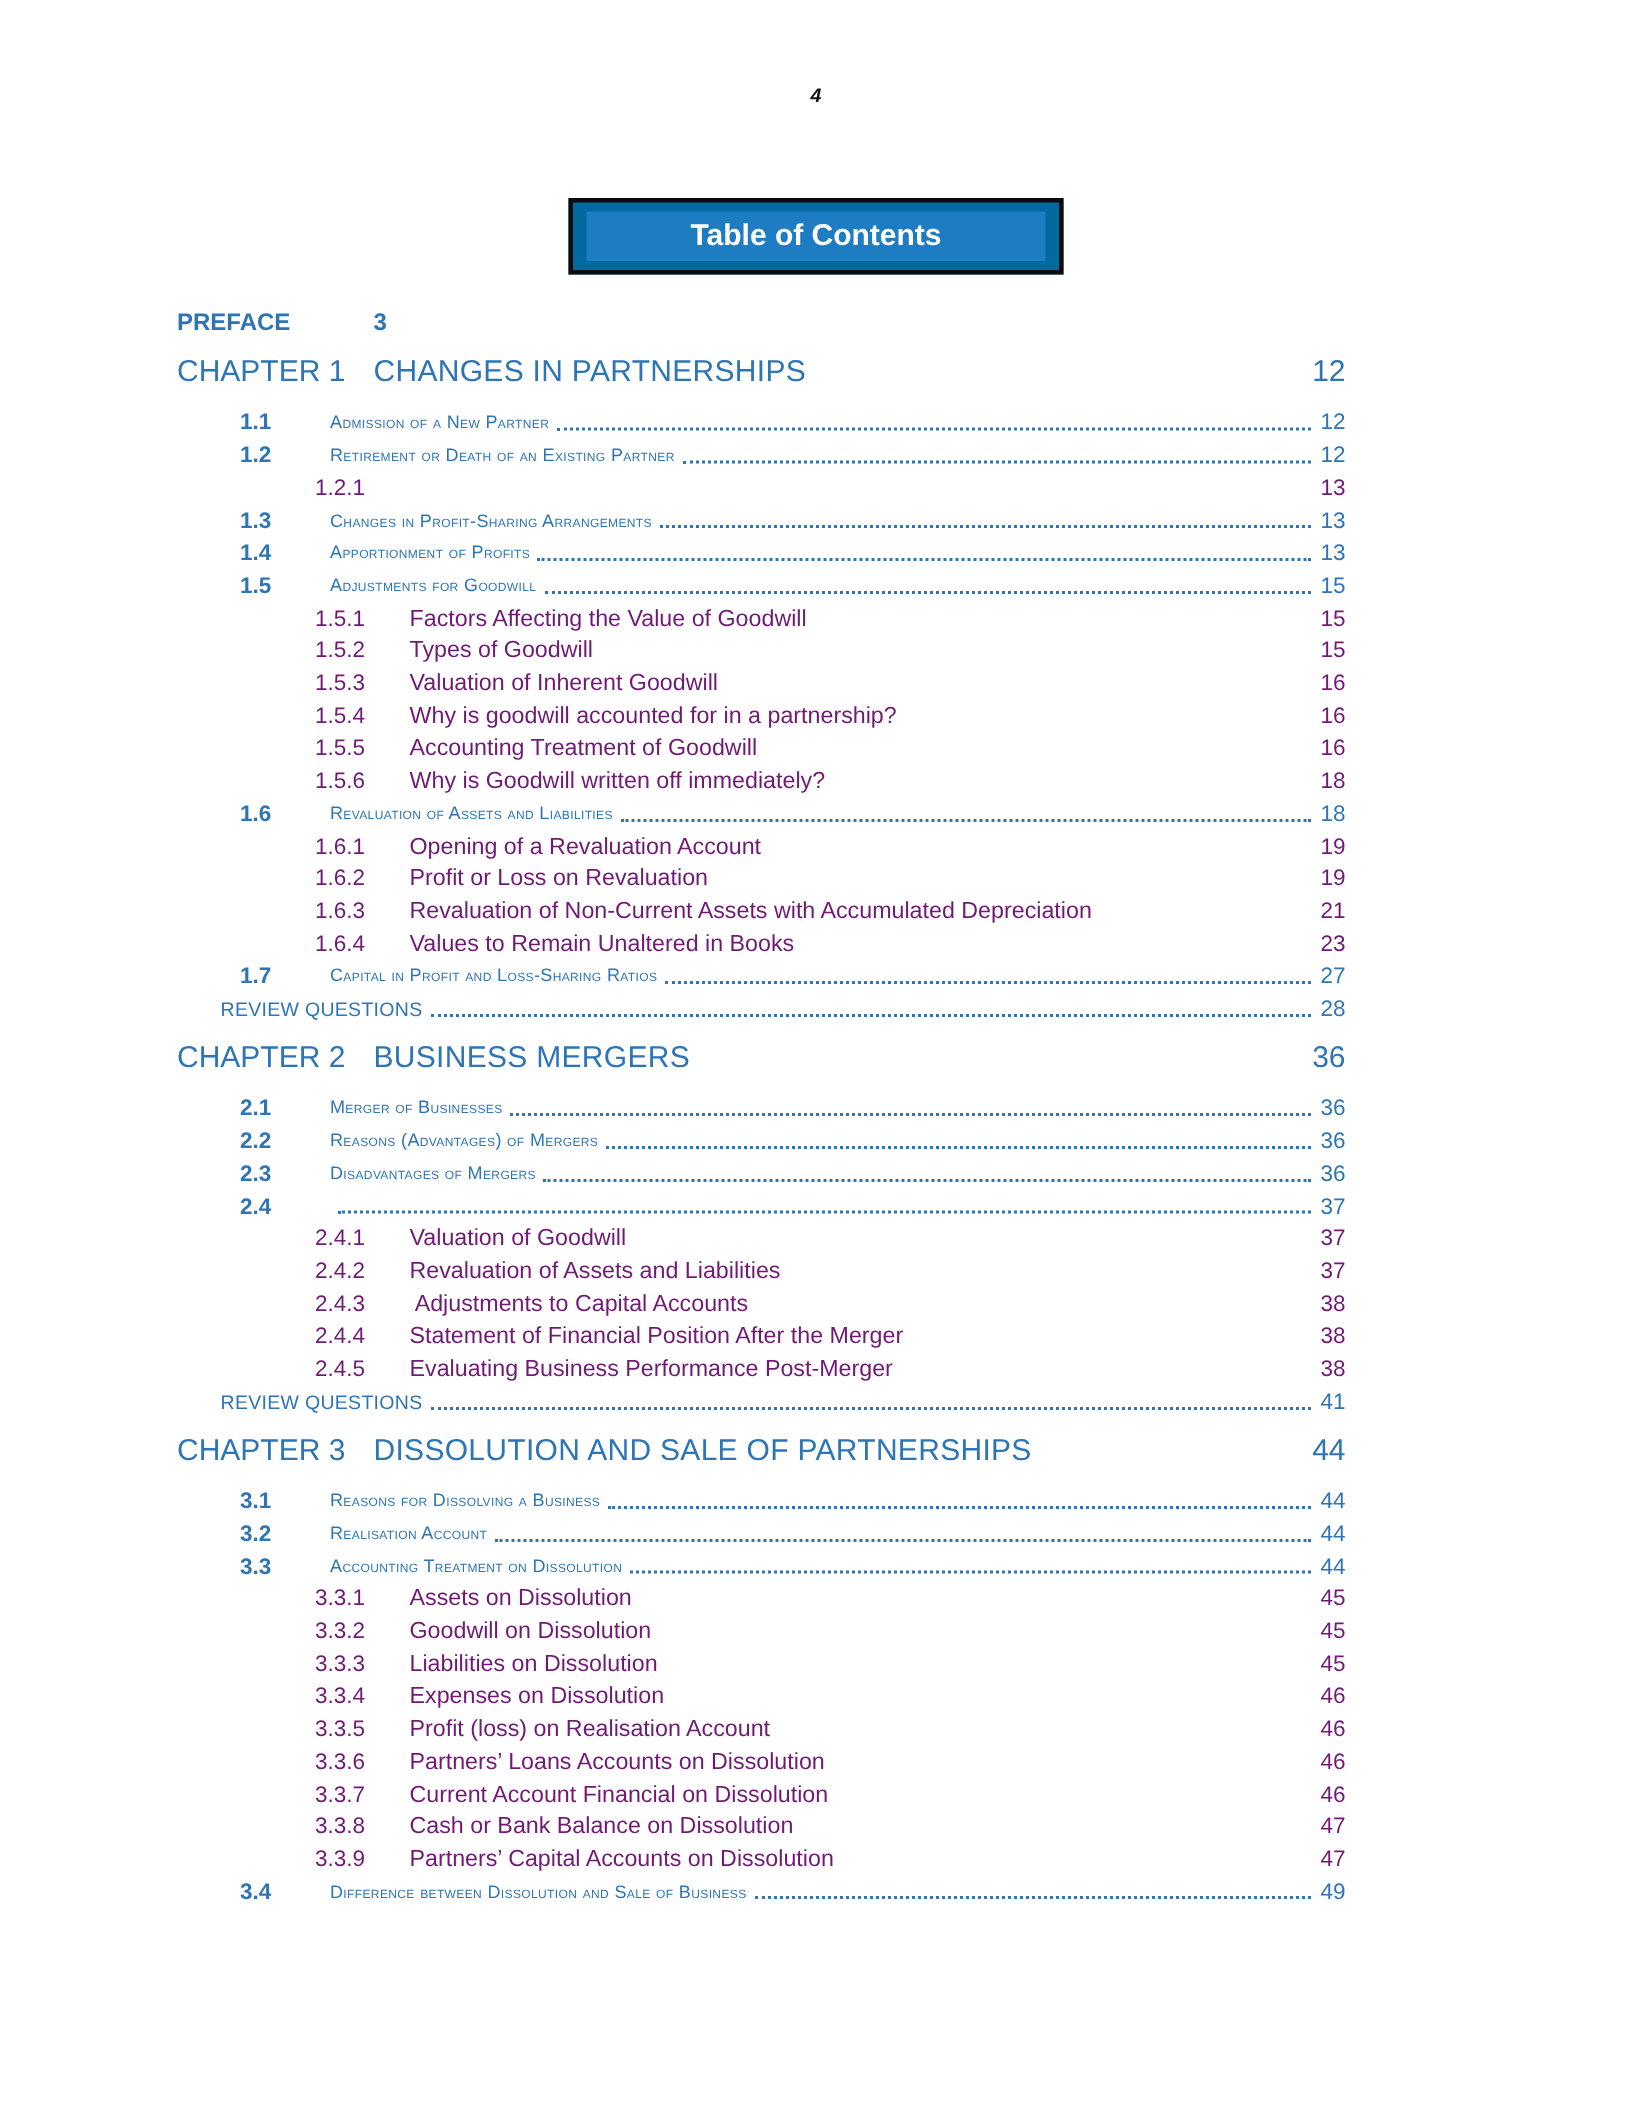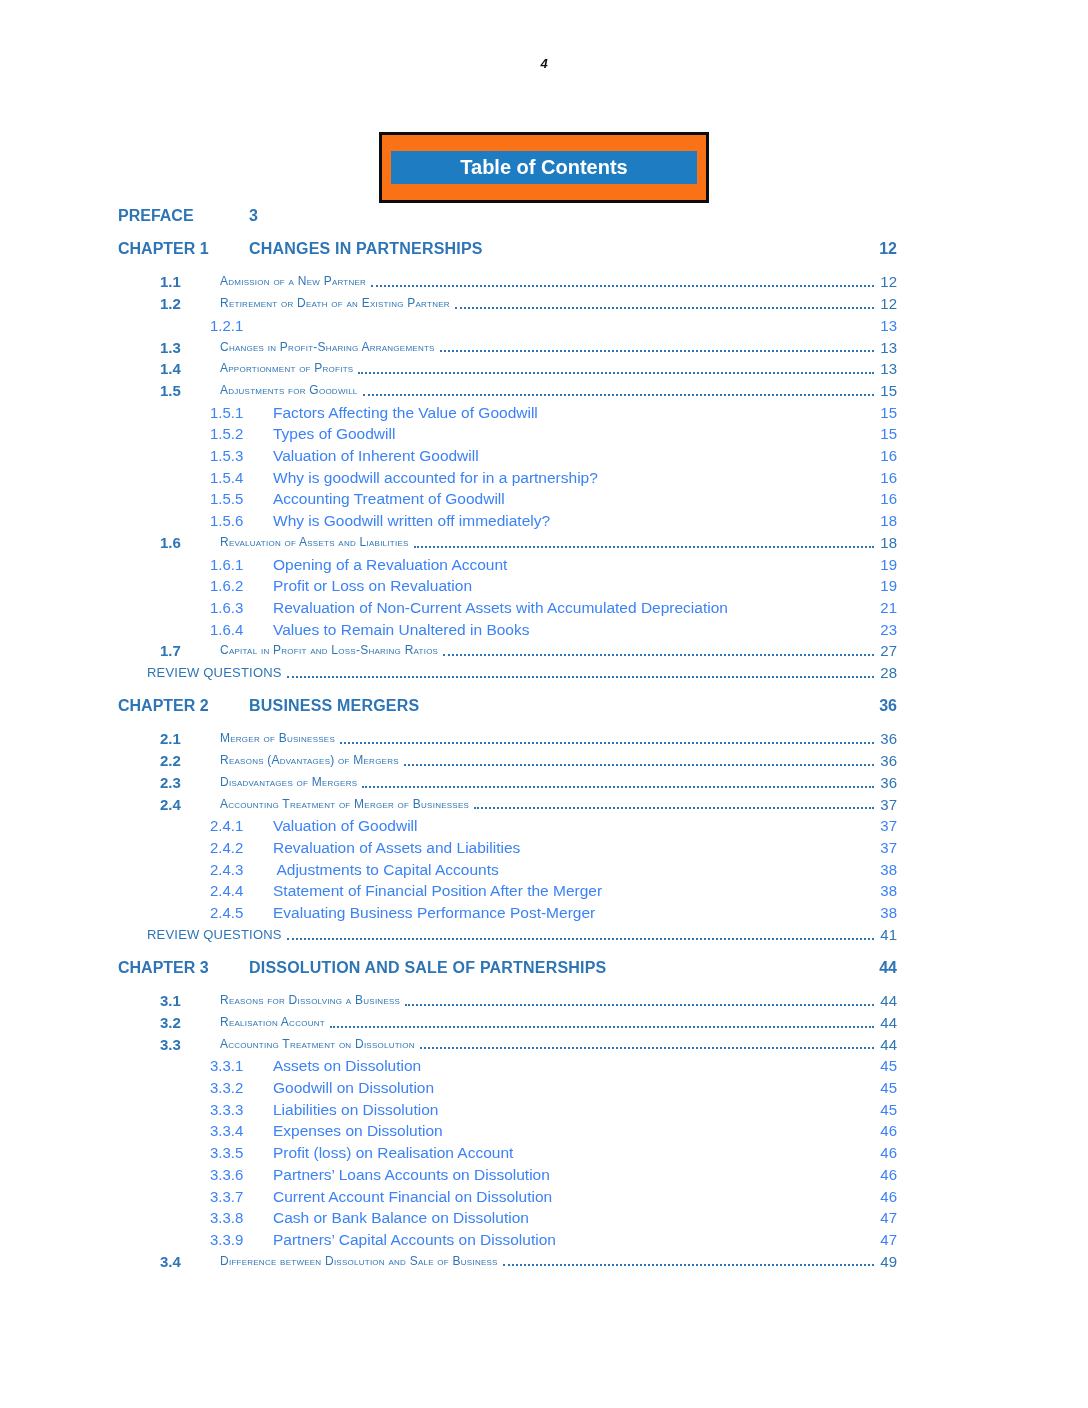--- a/index.html
+++ b/index.html
@@ -26,22 +26,22 @@
   }
   .banner-outer {
     position: absolute;
     top: 132px; left: 0; right: 0;
     display: flex;
     justify-content: center;
   }
   .banner-frame {
     width: 330px;
     border: 3px solid #0c0c0c;
-    background: #f97316;
-    padding: 16px 9px;
+    background: #0369a1;
+    padding: 6px 9px;
   }
   .banner-fill {
     height: 33px;
     line-height: 33px;
     text-align: center;
     color: #ffffff;
     font-size: 20px;
     font-weight: 700;
   }
   
@@ -55,22 +55,22 @@
     line-height: 21.7px;
     color: #2E75B6;
   }
   .preface-row {
     font-size: 16px;
     font-weight: 700;
     margin-bottom: 0;
   }
   .preface-row .ch-label { width: 131px; }
   .chapter-row {
-    font-size: 16px;
-    font-weight: 700;
+    font-size: 20px;
+    font-weight: 400;
     margin-top: 11px;
     margin-bottom: 12px;
   }
   .ch-label { flex: 0 0 131px; }
   .ch-title { flex: 1 1 auto; letter-spacing: 0.2px; }
   .ch-page  { margin-left: auto; text-align: right; min-width: 22px; }
   .section-row { padding-left: 29px; }
   .section-row .num { flex: 0 0 60px; font-weight: 700; margin-left: 13px; }
   .sc-title {
     font-variant: small-caps;
@@ -81,21 +81,21 @@
   .dots {
     flex: 1 1 auto;
     border-bottom: 2px dotted #2E75B6;
     align-self: flex-end;
     position: relative;
     bottom: 6px;
     margin: 0 3px 0 5px;
     min-width: 20px;
   }
   .page-no { text-align: right; min-width: 20px; }
-  .sub-row { padding-left: 92px; color: #3b82f6; }
+  .sub-row { padding-left: 92px; color: #701a75; }
   .sub-row .num { flex: 0 0 63px; }
   .sub-title { font-size: 15.5px; white-space: pre; }
   .spacer { flex: 1 1 auto; }
   .review-row { padding-left: 29px; }
   .review-title { font-size: 13px; letter-spacing: 0.2px; white-space: nowrap; }
 </style>
 </head>
 <body>
 
 <div class="page">
@@ -251,21 +251,20 @@
           <span class="page-no">36</span>
         </div>
         <div class="row section-row">
           <span class="num">2.3</span>
           <span class="sc-title">Disadvantages of Mergers</span>
           <span class="dots"></span>
           <span class="page-no">36</span>
         </div>
         <div class="row section-row">
           <span class="num">2.4</span>
-          <span class="sc-title">Accounting Treatment of Merger of Businesses</span>
           <span class="dots"></span>
           <span class="page-no">37</span>
         </div>
         <div class="row sub-row">
           <span class="num">2.4.1</span>
           <span class="sub-title">Valuation of Goodwill</span>
           <span class="spacer"></span>
           <span class="page-no">37</span>
         </div>
         <div class="row sub-row">

